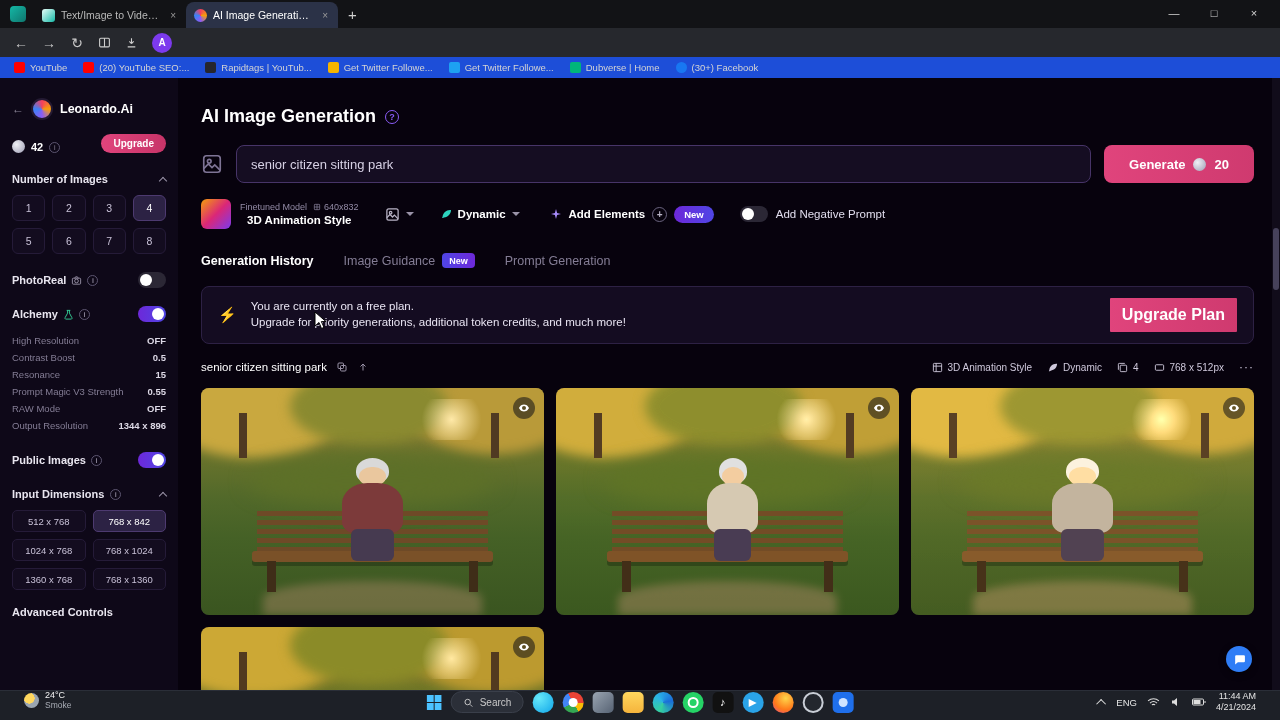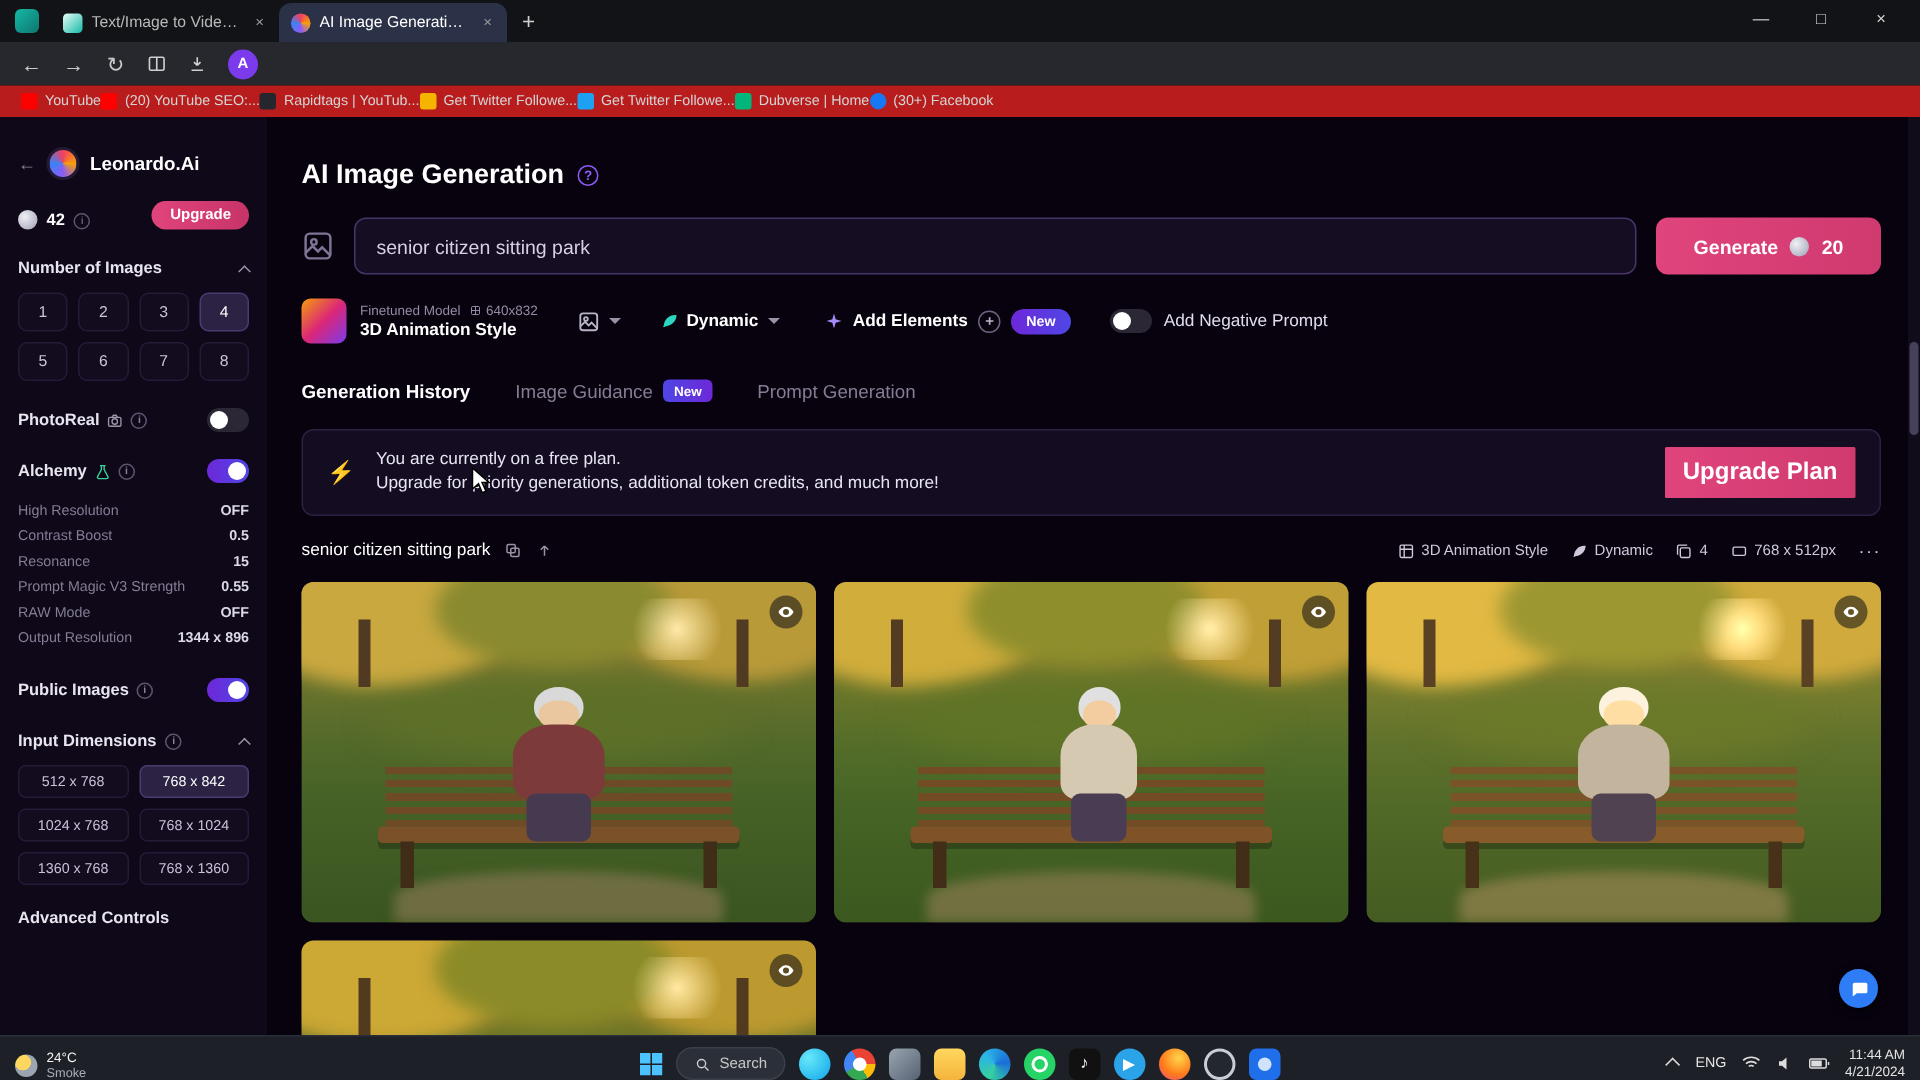--- a/index.html
+++ b/index.html
@@ -27,21 +27,21 @@
   .addrbar { height:29px; background:#26282d; display:flex; align-items:center; gap:6px; padding:0 10px; }
   .navbtn { width:22px; text-align:center; color:#c9c9c9; font-size:14px; }
   .urlpill { flex:1; height:22px; background:#35383f; border-radius:11px; display:flex;
              align-items:center; gap:8px; padding:0 10px; }
   .url { flex:1; color:#e6e6e6; font-size:11px; }
   .star { color:#cfcfcf; font-size:12px; }
   .ricon { display:flex; align-items:center; padding:0 4px; }
   .avatar { width:20px; height:20px; border-radius:50%; background:#7c3aed; color:#fff; font-size:10px;
             font-weight:bold; display:flex; align-items:center; justify-content:center; margin:0 4px; }
 
-  .bmbar { height:21px; background:#b91c1c; display:flex; align-items:center; padding:0 14px; }
+  .bmbar { height:21px; background:#1d4ed8; display:flex; align-items:center; gap:16px; padding:0 14px; }
   .bm { display:flex; align-items:center; gap:5px; color:#d4d4d4; font-size:9.5px; white-space:nowrap; }
   .bmfav { width:11px; height:11px; border-radius:2px; }
   .f0,.f1 { background:#f00; } .f2 { background:#26262e; } .f3 { background:#f4b400; }
   .f4 { background:#1da1f2; } .f5 { background:#00b67a; } .f6 { background:#1877f2; border-radius:50%; }
 
   
   .app { position:relative; display:flex; height:612px; background:#07020d; overflow:hidden; }
 
   .sidebar { width:178px; flex:0 0 178px; background:#0e0818; padding-bottom:10px; }
   .brand-row { display:flex; align-items:center; gap:7px; padding:0 12px; margin-top:20px; }
@@ -100,21 +100,21 @@
   .prompt-row { display:flex; align-items:center; gap:13px; margin-top:18px; }
   .promptbox { flex:1; height:38px; background:#150d22; border:1px solid #473468; border-radius:8px;
                color:#d6d0e4; font-size:13px; padding:0 14px; outline:none;
                font-family:"Liberation Sans",sans-serif; }
   .genbtn { width:150px; height:38px; border-radius:8px; background:linear-gradient(90deg,#e0447c,#cf3a6f);
             display:flex; align-items:center; justify-content:center; gap:8px; color:#fff;
             font-size:13px; font-weight:bold; flex:0 0 auto; }
   .model-row { display:flex; align-items:center; margin-top:16px; }
   .model-thumb { width:30px; height:30px; border-radius:6px;
                  background:linear-gradient(135deg,#f59e0b,#db2777,#7c3aed); }
-  .model-text { margin-left:9px; }
+  .model-text { margin-left:9px;text-align:center; }
   .model-kind { display:flex; align-items:center; gap:6px; color:#938ba6; font-size:9px; }
   .res-chip { display:flex; align-items:center; gap:3px; color:#938ba6; font-size:9px; }
   .model-name { color:#fff; font-size:11.5px; font-weight:bold; margin-top:2px; }
   .img-dd { display:flex; align-items:center; gap:6px; margin-left:26px; }
   .style-dd { display:flex; align-items:center; gap:6px; margin-left:26px; color:#fff;
               font-size:11.5px; font-weight:bold; }
   .elements { display:flex; align-items:center; gap:7px; margin-left:30px; color:#fff;
               font-size:11.5px; font-weight:bold; }
   .plus-circle { width:15px; height:15px; border-radius:50%; border:1px solid #6b6480; color:#b9b4c6;
                  font-size:10px; display:flex; align-items:center; justify-content:center; }
@@ -183,21 +183,21 @@
   .v4 .scene { filter:saturate(1.1); }
 
   .intercom { position:absolute; right:28px; bottom:18px; width:26px; height:26px; border-radius:50%;
               background:#2f7df6; display:flex; align-items:center; justify-content:center; z-index:6;
               box-shadow:0 2px 6px rgba(0,0,0,.5); }
   .sb { position:absolute; right:0; top:0; width:8px; height:100%; background:#110c1a; }
   .sb .thumb { position:absolute; right:1px; top:150px; width:6px; height:62px; background:#46415a;
                border-radius:3px; }
 
   
-  .taskbar { height:30px; background:#1d2027; display:flex; align-items:flex-end; padding:0 10px;
+  .taskbar { height:30px; background:#1d2027; display:flex; align-items:flex-start; padding:0 24px;
              position:relative; border-top:1px solid #2a2e38; }
   .weather { display:flex; align-items:center; gap:6px; }
   .w-icon { width:15px; height:15px; border-radius:50%;
             background:radial-gradient(circle at 35% 35%, #ffd75e 38%, #9aa5b1 40%); }
   .w-temp { color:#f2f2f2; font-size:9px; line-height:1.1; }
   .w-cond { color:#a9adb6; font-size:8.5px; line-height:1.1; }
   .tb-center { position:absolute; left:50%; transform:translateX(-50%); display:flex; gap:9px;
                align-items:center; }
   .search-pill { display:flex; align-items:center; gap:6px; height:22px; padding:0 11px;
                  background:#2b2f38; border:1px solid #3a3f4a; border-radius:12px; color:#c9c9c9;

